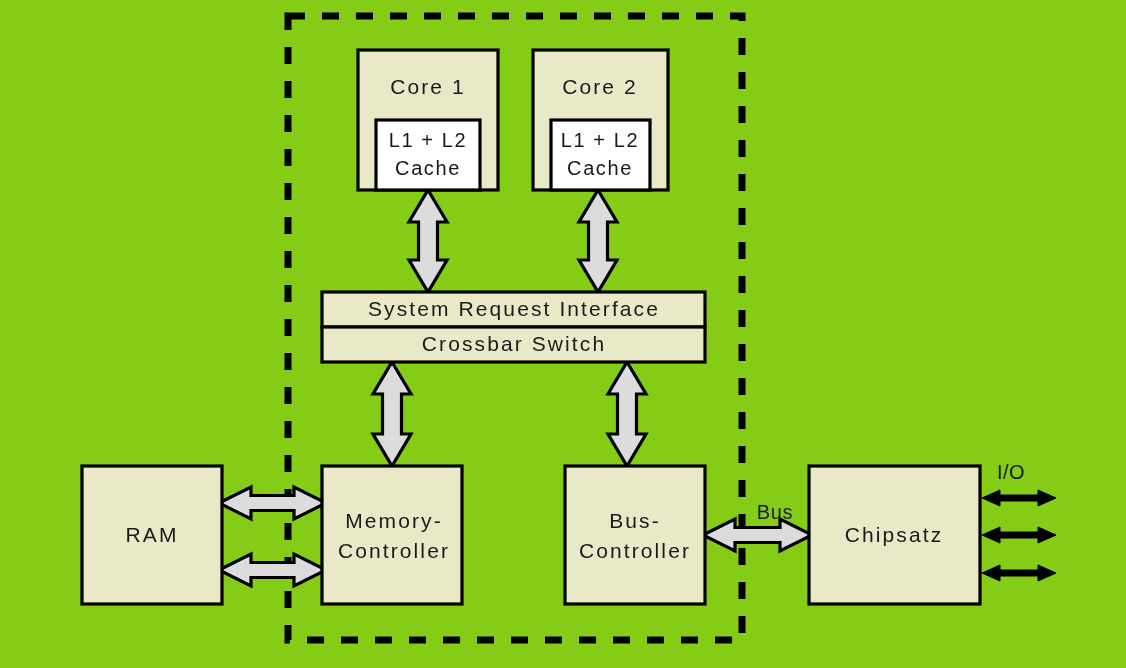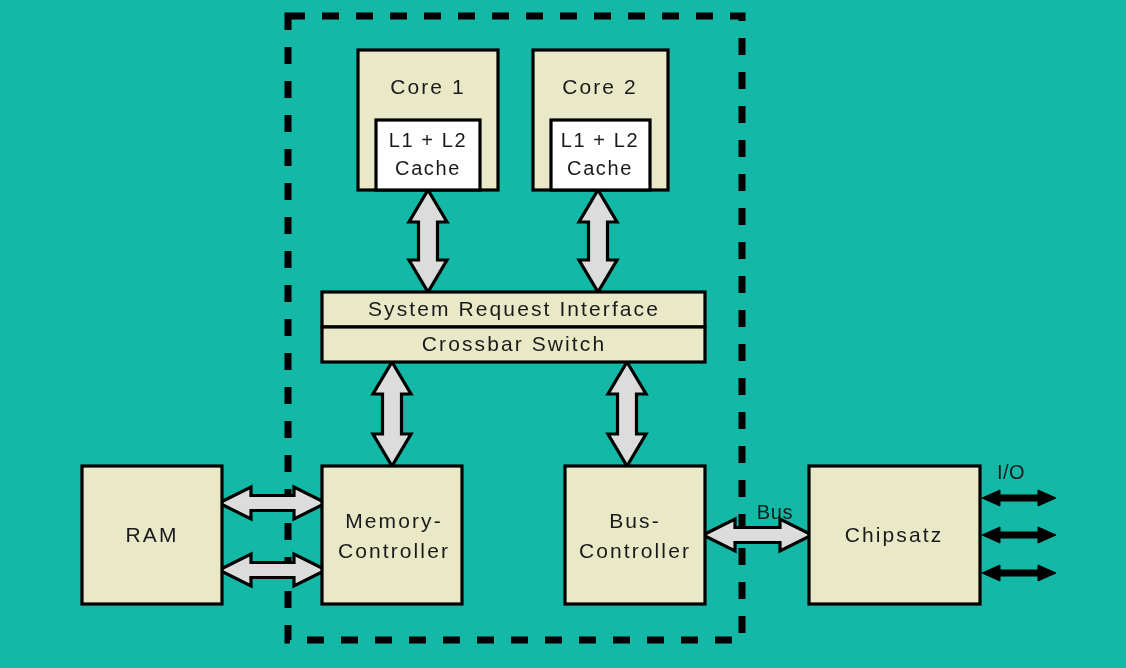--- a/index.html
+++ b/index.html
@@ -10,21 +10,21 @@
   body {
     width: 1126px;
     height: 668px;
     font-family: "Liberation Sans", sans-serif;
     overflow: hidden;
   }
   #diagram-root {
     position: relative;
     width: 1126px;
     height: 668px;
-    background: #14b8a6;
+    background: #84cc16;
   }
   svg.canvas {
     position: absolute;
     left: 0;
     top: 0;
     width: 1126px;
     height: 668px;
     display: block;
   }
   .box-fill {

